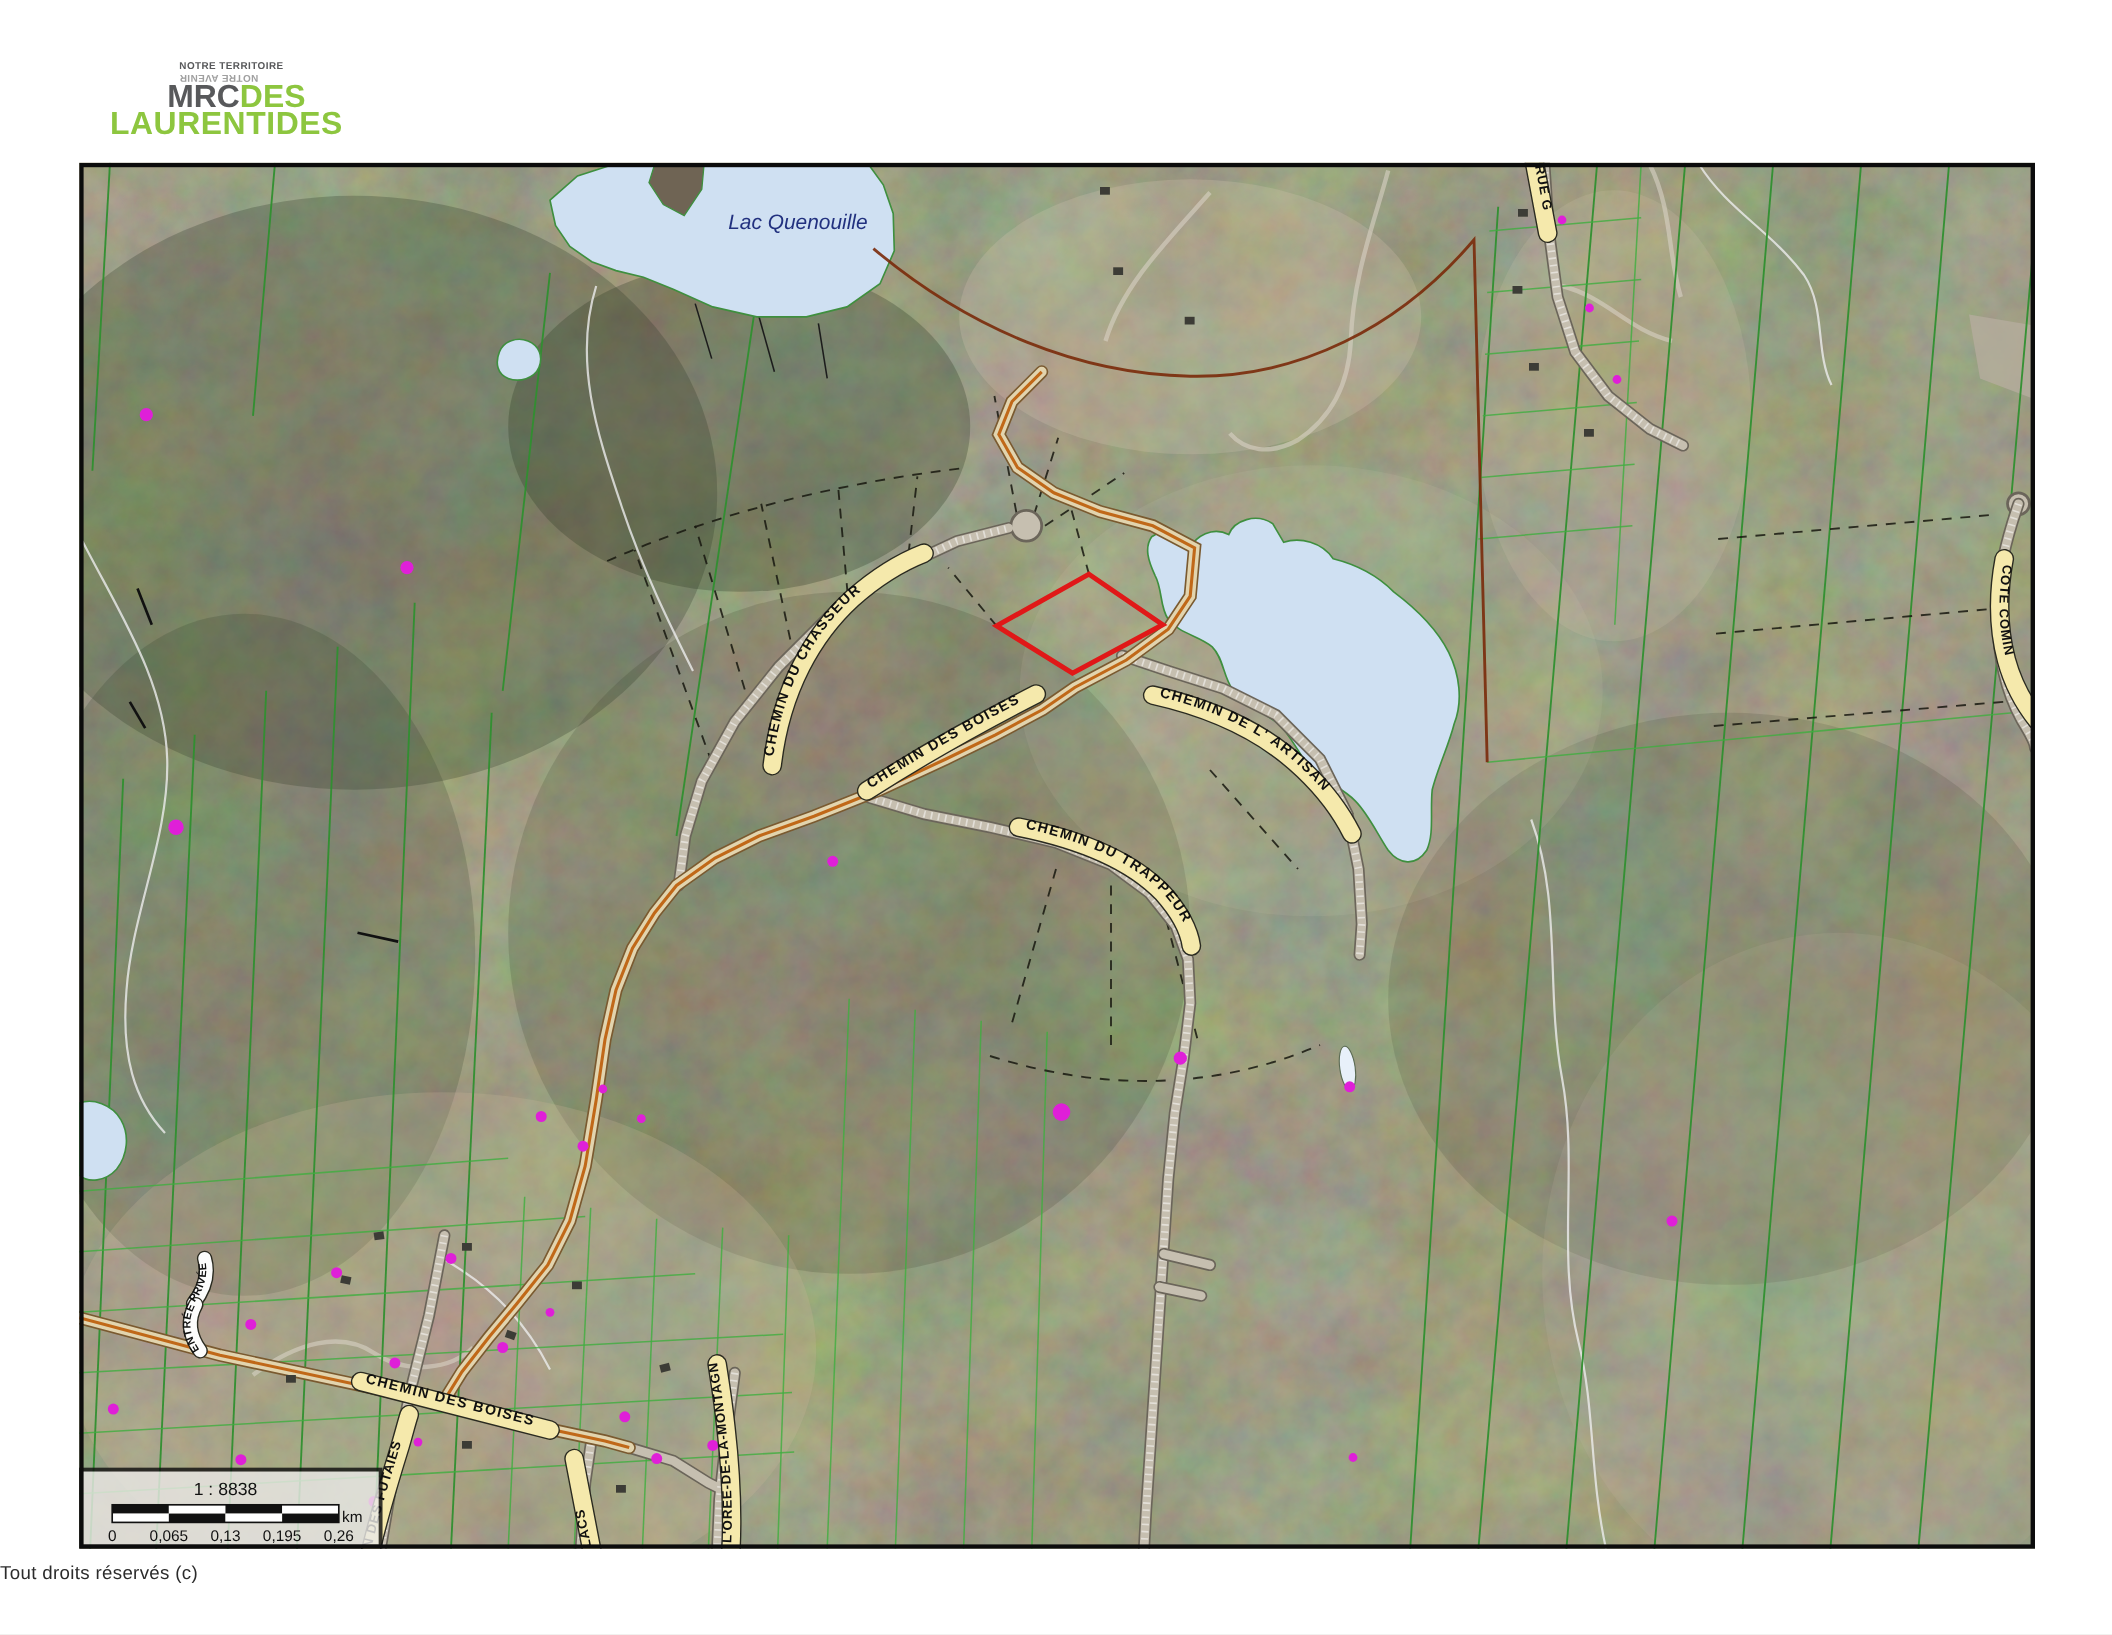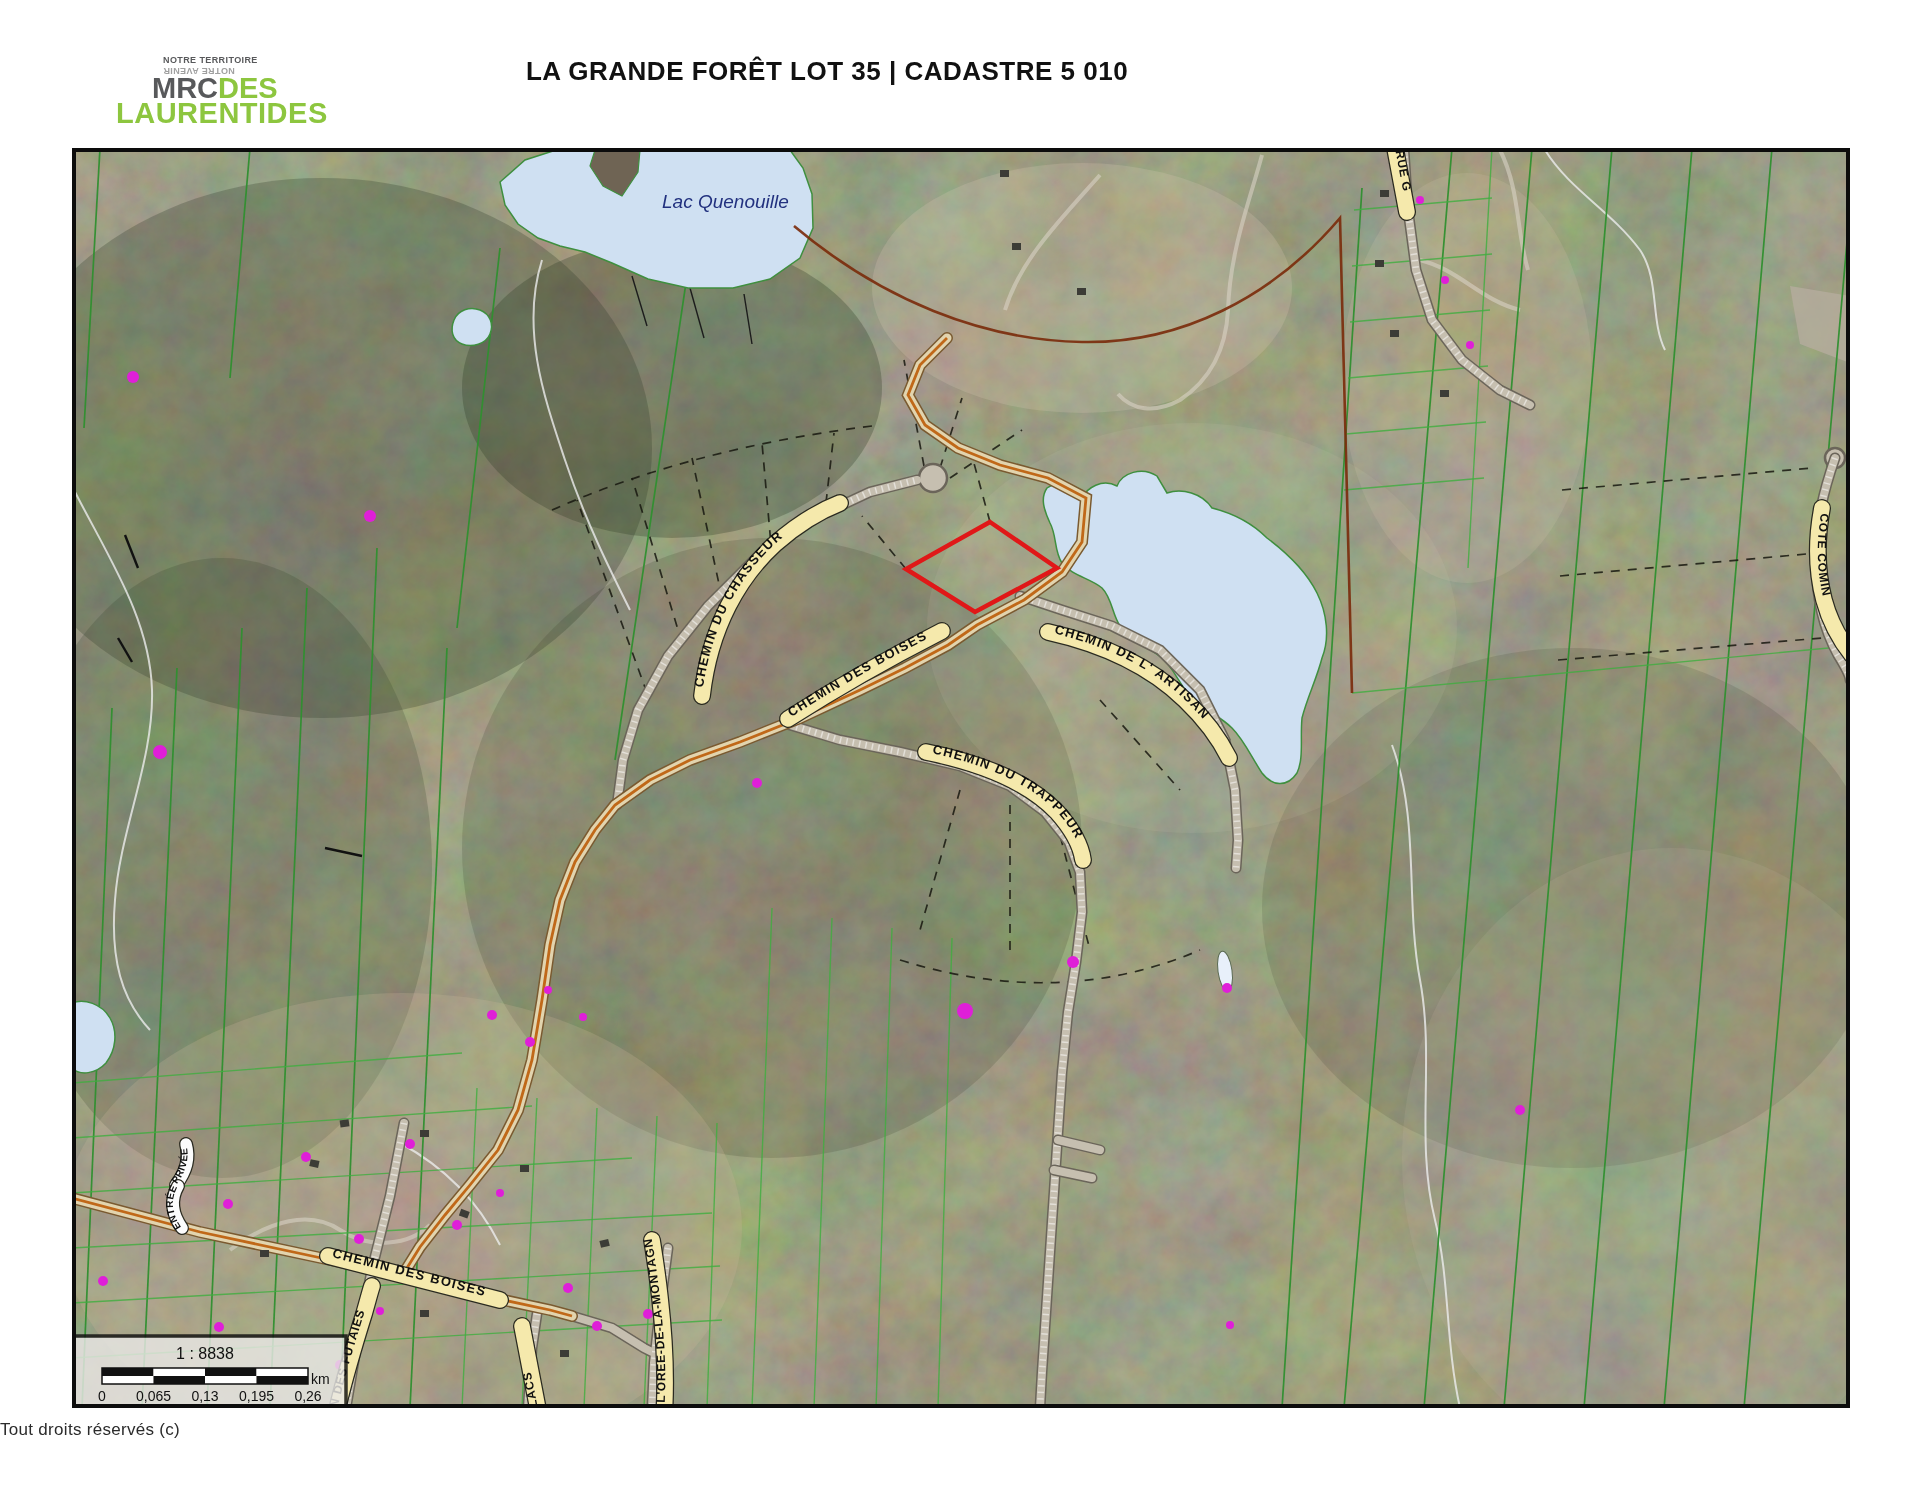--- a/index.html
+++ b/index.html
@@ -7,21 +7,21 @@
   .page{position:absolute;inset:0;background:#fff;}
 
   
   .title{position:absolute;left:827px;top:56px;transform:translateX(-50%);
          font-size:26px;font-weight:bold;color:#111;white-space:nowrap;letter-spacing:.5px;}
   .logo{position:absolute;left:0;top:0;width:340px;height:140px;}
   .logo-tag1{position:absolute;left:163px;top:55px;font-size:9px;font-weight:bold;color:#58595b;letter-spacing:.4px;}
   .logo-tag2{position:absolute;left:163px;top:66px;font-size:9px;font-weight:bold;color:#a0a0a0;letter-spacing:.4px;transform:rotate(180deg);transform-origin:center;}
   .logo-mrc{position:absolute;left:152px;top:72px;font-size:29px;font-weight:bold;color:#58595b;letter-spacing:0;}
   .logo-mrc .green{color:#8dc63f;}
-  .logo-region{position:absolute;left:116px;top:97px;font-size:29px;font-weight:bold;color:#8dc63f;letter-spacing:.5px;}
+  .logo-region{position:absolute;left:100px;top:97px;font-size:29px;font-weight:bold;color:#8dc63f;letter-spacing:.5px;}
 
   
   .map{position:absolute;left:72px;top:148px;width:1778px;height:1260px;}
   svg{display:block;}
 
   
   .grn{stroke:#2f8f2f;stroke-width:1.7;fill:none;opacity:.95;}
   .grn2{stroke:#3fae3f;stroke-width:1.4;fill:none;opacity:.8;}
   .dash{stroke:#17170f;stroke-width:1.7;stroke-dasharray:9 8;fill:none;opacity:.85;}
   .blk{stroke:#1c1c1c;stroke-width:1.4;fill:none;}
@@ -54,21 +54,20 @@
 
 <div class="page">
 
   <div class="logo">
     <div class="logo-tag1">NOTRE TERRITOIRE</div>
     <div class="logo-tag2">NOTRE AVENIR</div>
     <div class="logo-mrc"><span>MRC</span><span class="green">DES</span></div>
     <div class="logo-region">LAURENTIDES</div>
   </div>
 
-  <div class="title">LA GRANDE FORÊT LOT 35 | CADASTRE 5 010</div>
 
   <div class="map">
   <svg viewBox="0 0 1778 1260" width="1778" height="1260">
     <defs>
       <filter id="noise1" x="0" y="0" width="100%" height="100%">
         <feTurbulence type="fractalNoise" baseFrequency="0.045" numOctaves="4" seed="11" stitchTiles="stitch"></feTurbulence>
         <feColorMatrix type="matrix" values="0.55 0 0 0 0.28  0 0.5 0 0 0.25  0 0 0.4 0 0.2  0 0 0 0 1"></feColorMatrix>
       </filter>
       <filter id="noise2" x="0" y="0" width="100%" height="100%">
         <feTurbulence type="fractalNoise" baseFrequency="0.007" numOctaves="3" seed="4" stitchTiles="stitch"></feTurbulence>

